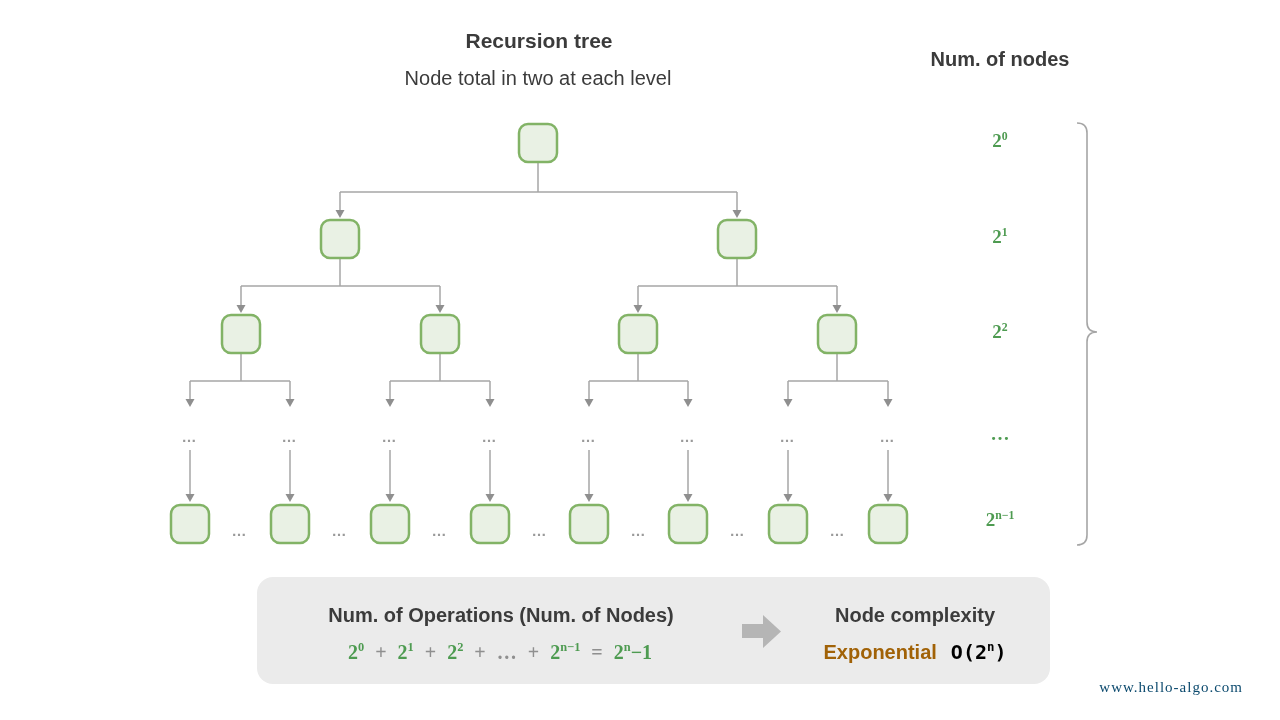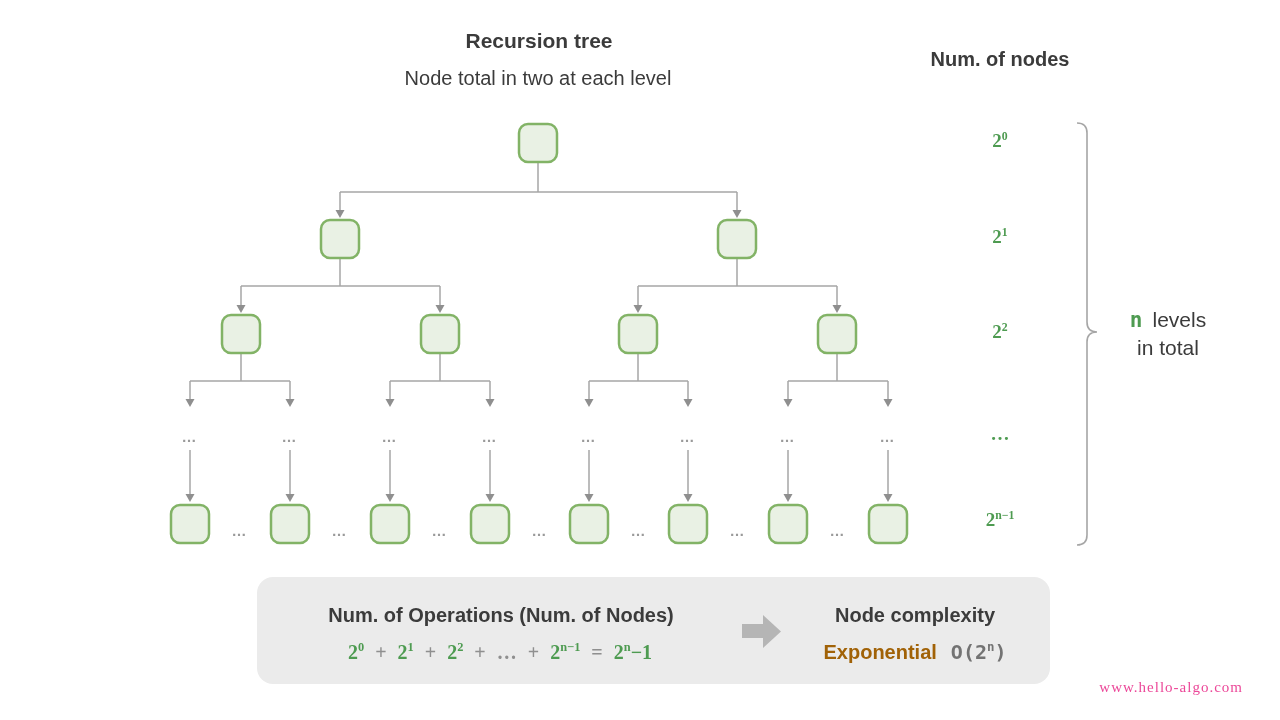--- a/index.html
+++ b/index.html
@@ -14,21 +14,21 @@
   .lvl{font-size:19px;font-weight:bold;}
   .lvl sup, .formula sup, .cx-math sup{font-size:0.62em;line-height:0;}
   .dots{font-size:15px;font-weight:bold;color:#9a9a9a;letter-spacing:2px;}
   .brace-note{font-size:21px;line-height:27px;color:#3b3b3b;}
   .brace-note .hl{font-family:"DejaVu Sans Mono",monospace;font-weight:bold;margin-right:10px;}
   .box{position:absolute;left:257px;top:577px;width:793px;height:107px;background:#ebebeb;border-radius:16px;}
   .box-title{font-size:20px;font-weight:bold;color:#3b3b3b;}
   .formula{display:flex;gap:11px;align-items:baseline;font-size:20px;font-weight:bold;}
   .cx-value{font-size:20px;font-weight:bold;}
   .cx-math{margin-left:14px;font-family:"DejaVu Sans Mono",monospace;}
-  .watermark{position:absolute;right:37px;top:679px;font-size:15px;color:#ec4899;letter-spacing:1px;}
+  .watermark{position:absolute;right:37px;top:679px;font-size:15px;color:#0c4a6e;letter-spacing:1px;}
   svg{position:absolute;left:0;top:0;}
 </style>
 </head>
 <body>
 
 <div id="canvas">
 
   <div class="t-center sans title" style="left:539px;top:41px">Recursion tree</div>
   <div class="t-center sans subtitle" style="left:538px;top:78px">Node total in two at each level</div>
   <div class="t-center sans hdr" style="left:1000px;top:59px">
@@ -133,38 +133,34 @@
       <div class="t-center dots" style="left: 888px; top: 436px;">…</div>
       <div class="t-center dots" style="left: 240px; top: 530px;">…</div>
       <div class="t-center dots" style="left: 340px; top: 530px;">…</div>
       <div class="t-center dots" style="left: 440px; top: 530px;">…</div>
       <div class="t-center dots" style="left: 540px; top: 530px;">…</div>
       <div class="t-center dots" style="left: 639px; top: 530px;">…</div>
       <div class="t-center dots" style="left: 738px; top: 530px;">…</div>
       <div class="t-center dots" style="left: 838px; top: 530px;">…</div>
     </div>
 
-  <div class="t-center sans brace-note" style="left:1168px;top:333px">
-    <div><span class="hl" id="note-hl" style="color: rgb(78, 155, 81);">n</span><span>levels</span></div>
-    <div>in total</div>
-  </div>
 
   <div class="t-center box-title" style="left:501px;top:615px">Num. of Operations (Num. of Nodes)</div>
   <div id="formula" class="t-center formula mono" style="left:500px;top:652px">
       <span style="color: rgb(78, 155, 81);">2<sup>0</sup></span>
       <span style="color: rgb(143, 143, 143);">+</span>
       <span style="color: rgb(78, 155, 81);">2<sup>1</sup></span>
       <span style="color: rgb(143, 143, 143);">+</span>
       <span style="color: rgb(78, 155, 81);">2<sup>2</sup></span>
       <span style="color: rgb(143, 143, 143);">+</span>
       <span style="color: rgb(143, 143, 143);">…</span>
       <span style="color: rgb(143, 143, 143);">+</span>
       <span style="color: rgb(78, 155, 81);">2<sup>n−1</sup></span>
       <span style="color: rgb(143, 143, 143);">=</span>
       <span style="color: rgb(78, 155, 81);">2<sup>n</sup>−1</span>
     </div>
   <div class="t-center box-title" style="left:915px;top:615px">Node complexity</div>
   <div class="t-center cx-value" style="left:915px;top:652px">
-    <span class="sans" id="cx-word" style="color: #a16207;">Exponential</span><span class="cx-math" id="cx-math" style="color: #737373;">O(2<sup>n</sup>)</span>
+    <span class="sans" id="cx-word" style="color: #a16207;">Exponential</span><span class="cx-math" id="cx-math" style="color: #000000;">O(2<sup>n</sup>)</span>
   </div>
 
   <div class="watermark mono">www.hello-algo.com</div>
 </div>
 
 </body></html>

